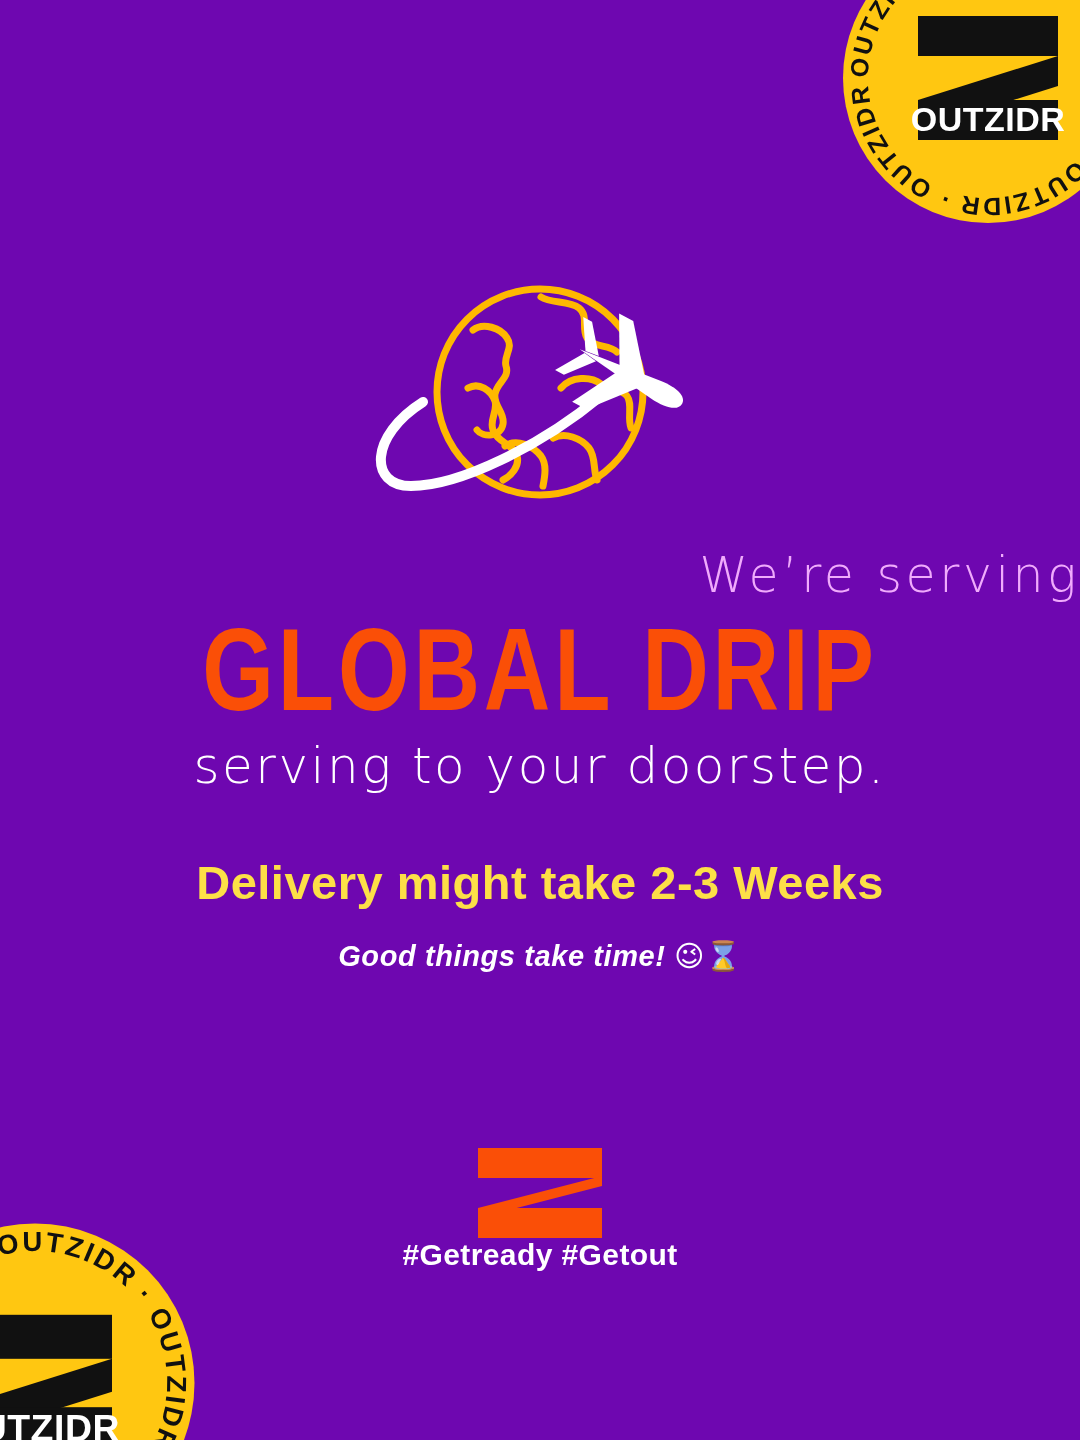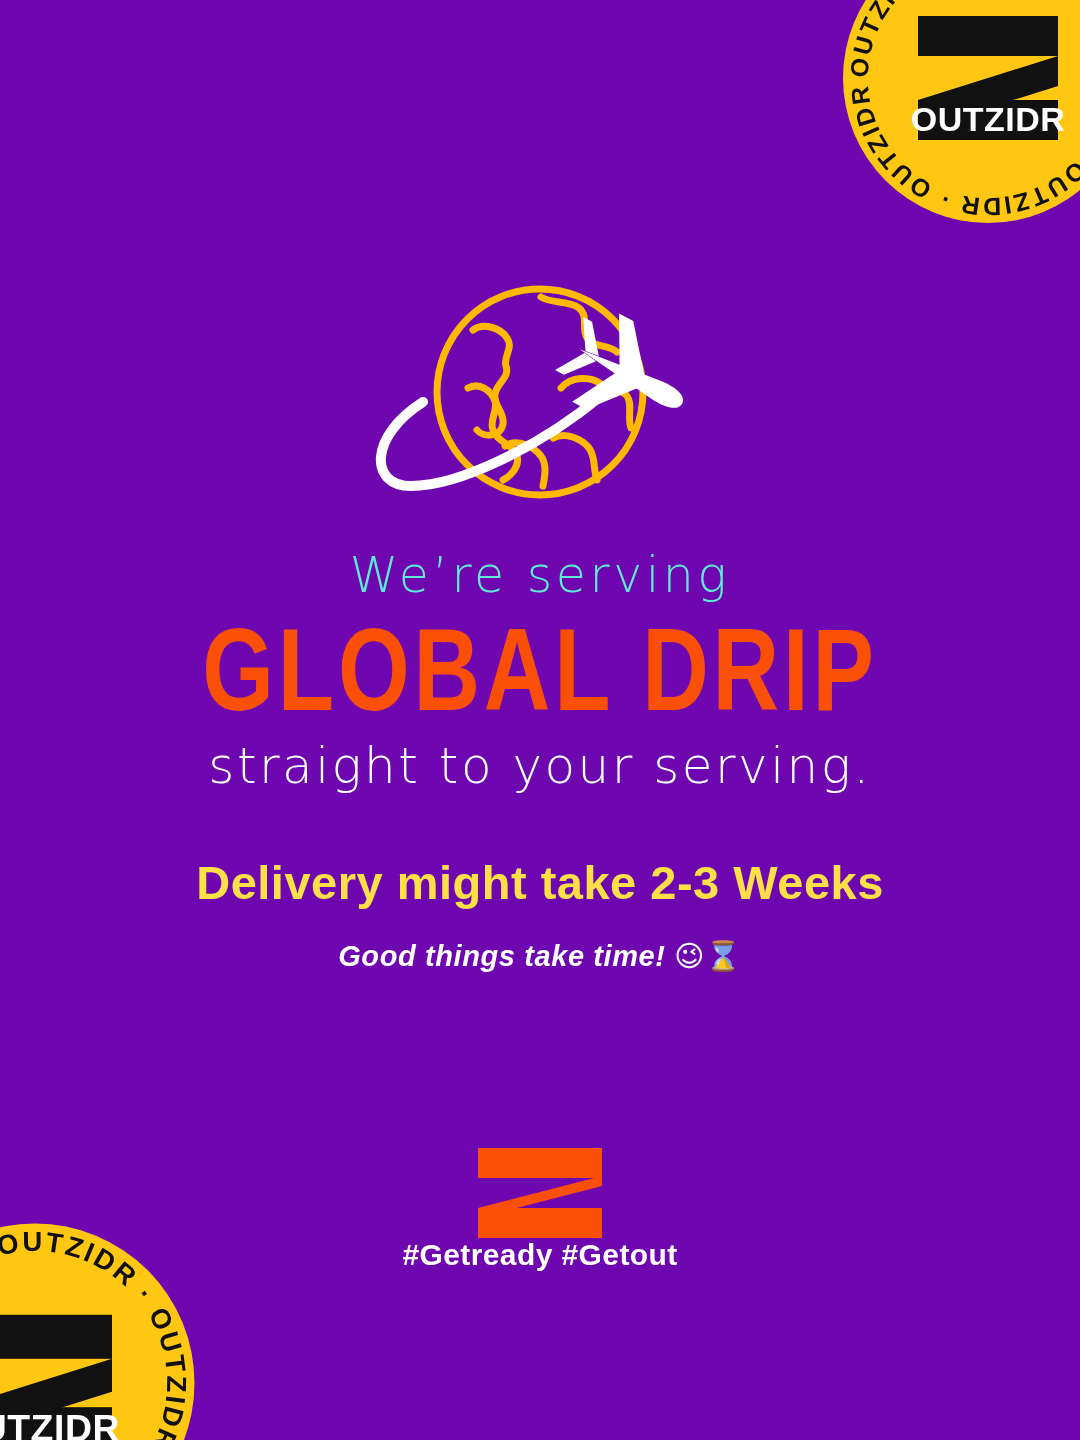--- a/index.html
+++ b/index.html
@@ -50,24 +50,25 @@
   .copy {
     position: absolute;
     left: 0;
     top: 548px;
     width: 1080px;
     text-align: center;
   }
   .kicker {
     font-size: 49px;
     font-weight: 300;
-    color: #5eead4;
+    color: #f0abfc;
     letter-spacing: 3.5px;
     line-height: 1.16;
     font-family: "DejaVu Sans", sans-serif;
+    text-align: right;
   }
   .headline {
     margin-top: 6px;
     font-size: 96px;
     font-weight: 700;
     color: #FA4F07;
     letter-spacing: 4px;
     line-height: 1.0;
     transform: scaleY(1.22) scaleX(0.96);
     transform-origin: center top;
@@ -193,21 +194,21 @@
         <path d="M44,26 L18,74 L34,74 L72,28 Z" fill="#FFFFFF"></path>
         <path d="M6,23 L-12,-6 L-2,-6 L20,21 Z" fill="#FFFFFF"></path>
         <path d="M6,25 L-12,54 L-2,54 L20,27 Z" fill="#FFFFFF"></path>
       </g>
     </svg>
   </div>
 
   <div class="copy">
     <div class="kicker">We’re serving</div>
     <div class="headline">GLOBAL DRIP</div>
-    <div class="subline">straight to your serving.</div>
+    <div class="subline">serving to your doorstep.</div>
     <div class="delivery">Delivery might take 2-3 Weeks</div>
     <div class="tagline"><span>Good things take time!</span> <span class="emoji">😉⌛</span></div>
   </div>
 
   <div class="footer">
     <svg class="zmark" width="124" height="90" viewBox="0 0 124 90">
       <rect x="0" y="0" width="124" height="30" fill="#FA4F07"></rect>
       <polygon points="0,60 124,28 124,38 0,70" fill="#FA4F07"></polygon>
       <rect x="0" y="60" width="124" height="30" fill="#FA4F07"></rect>
     </svg>

